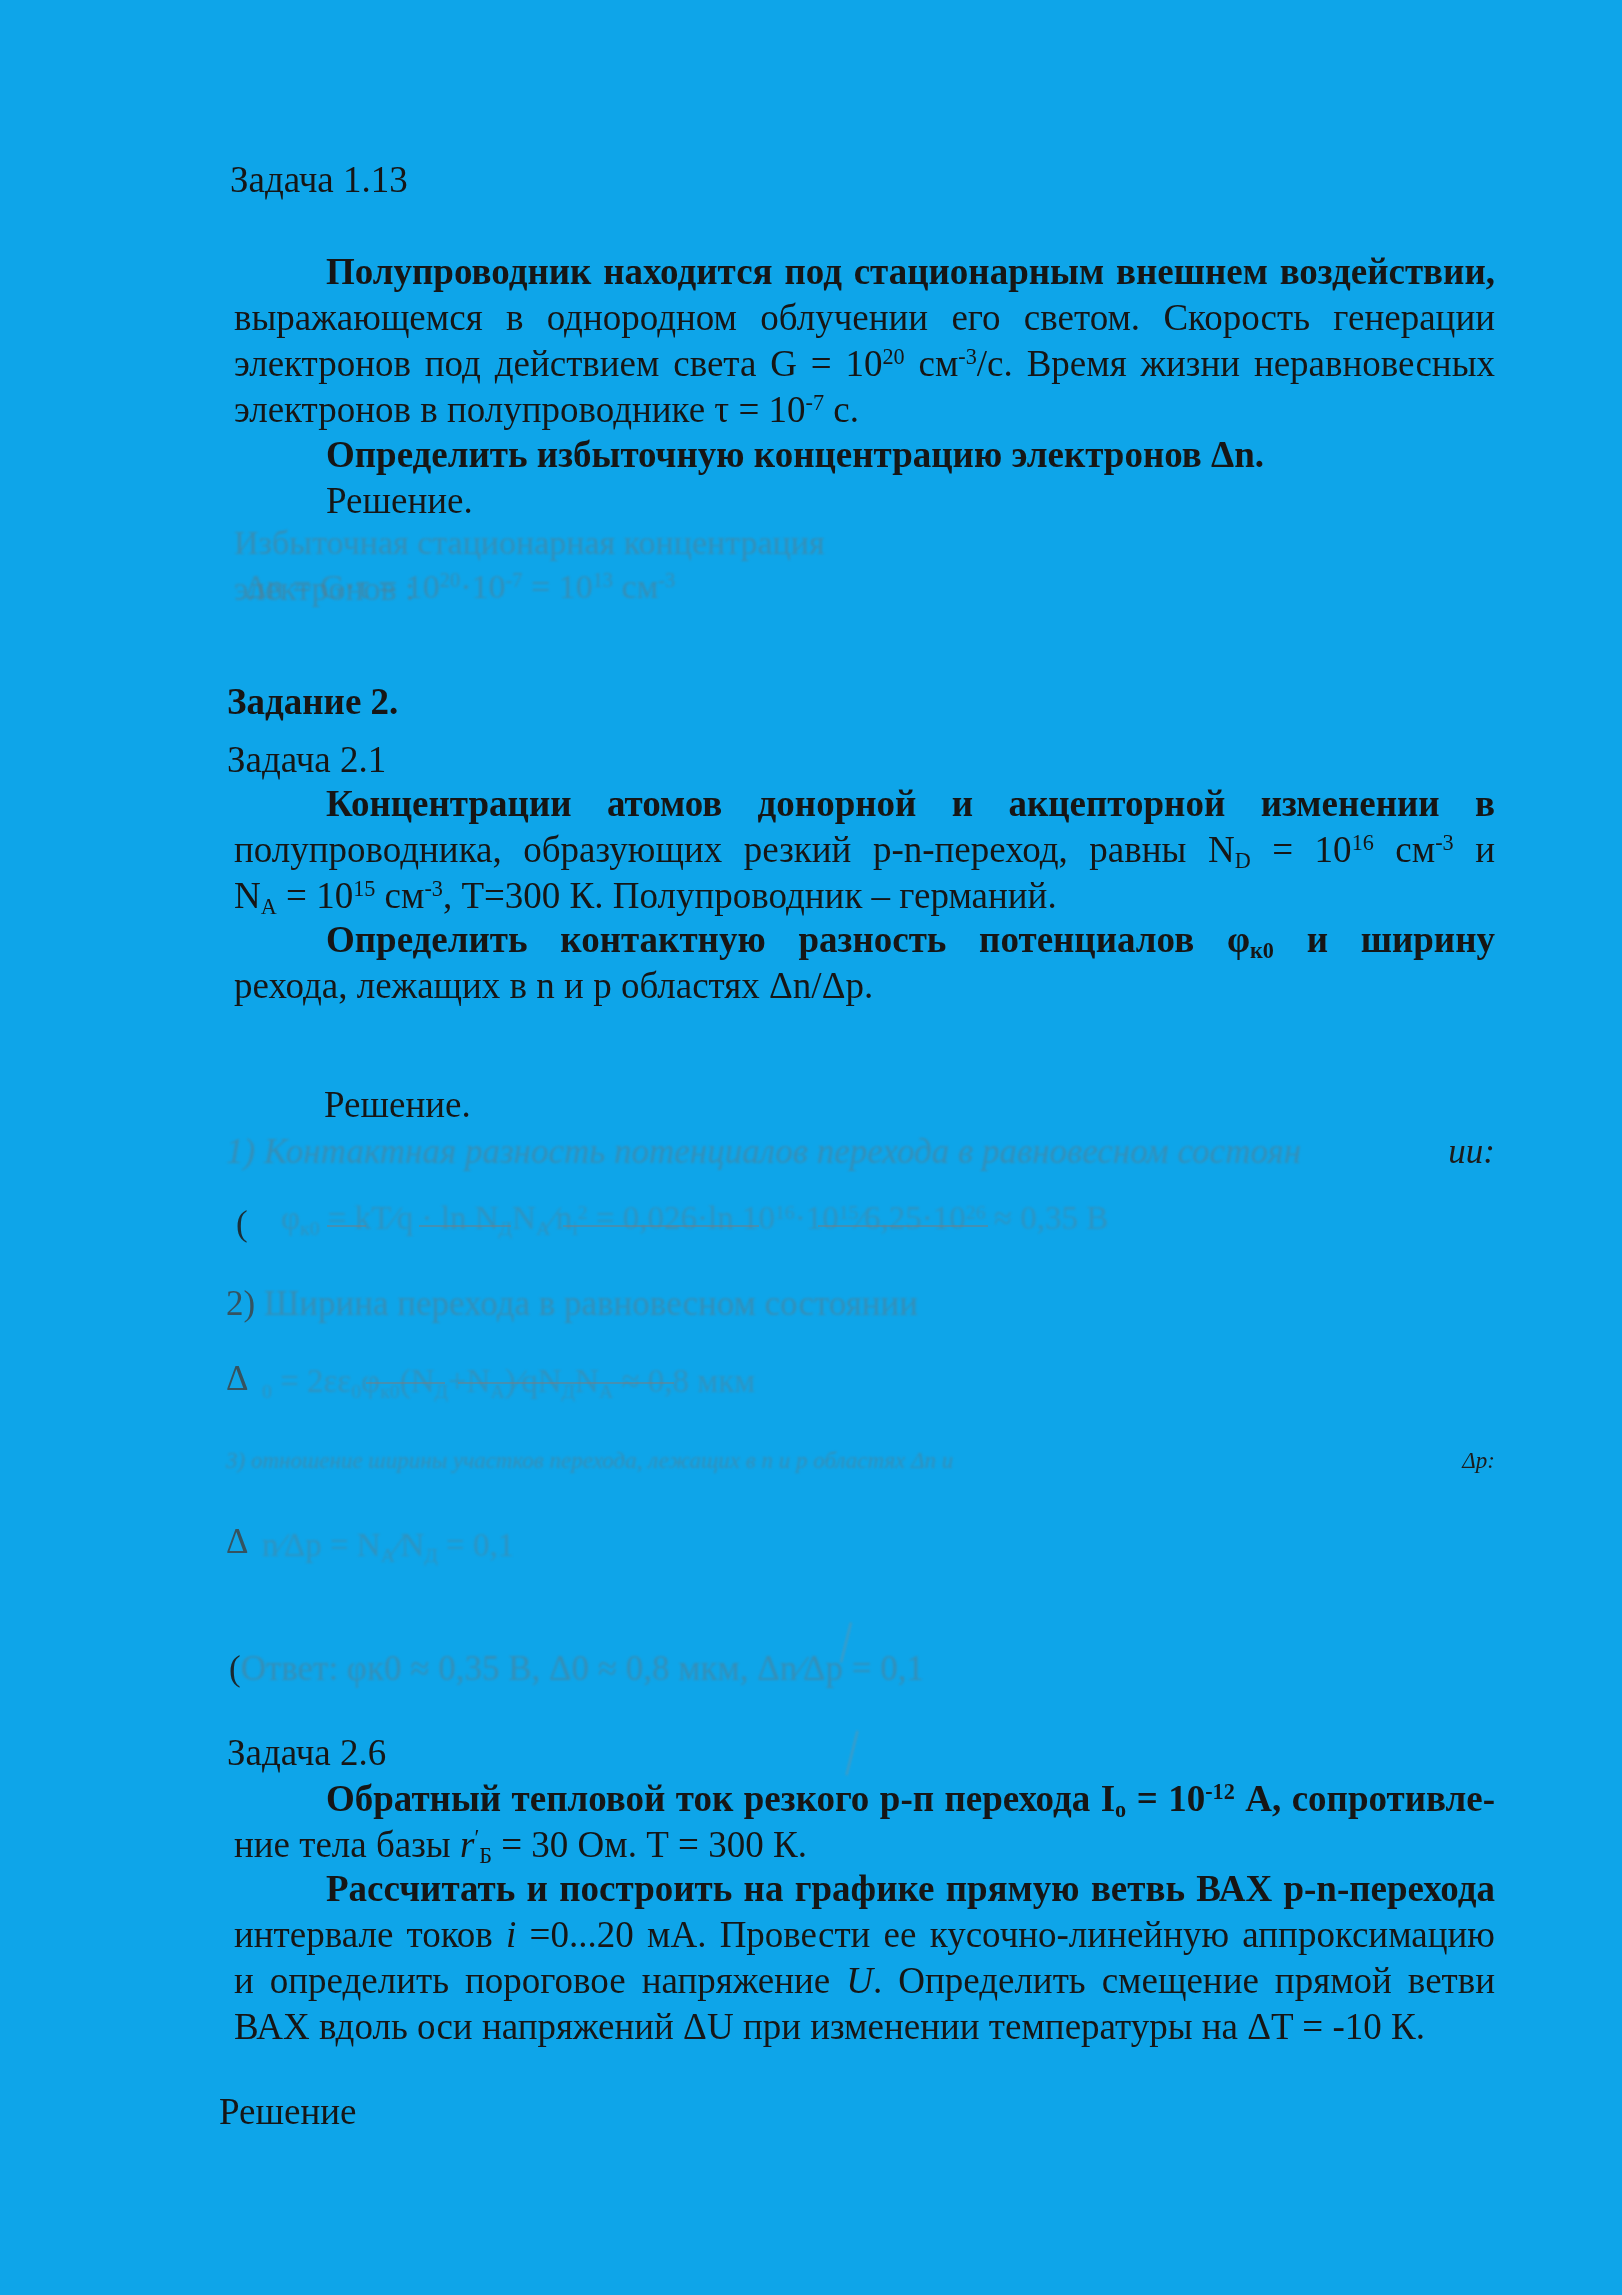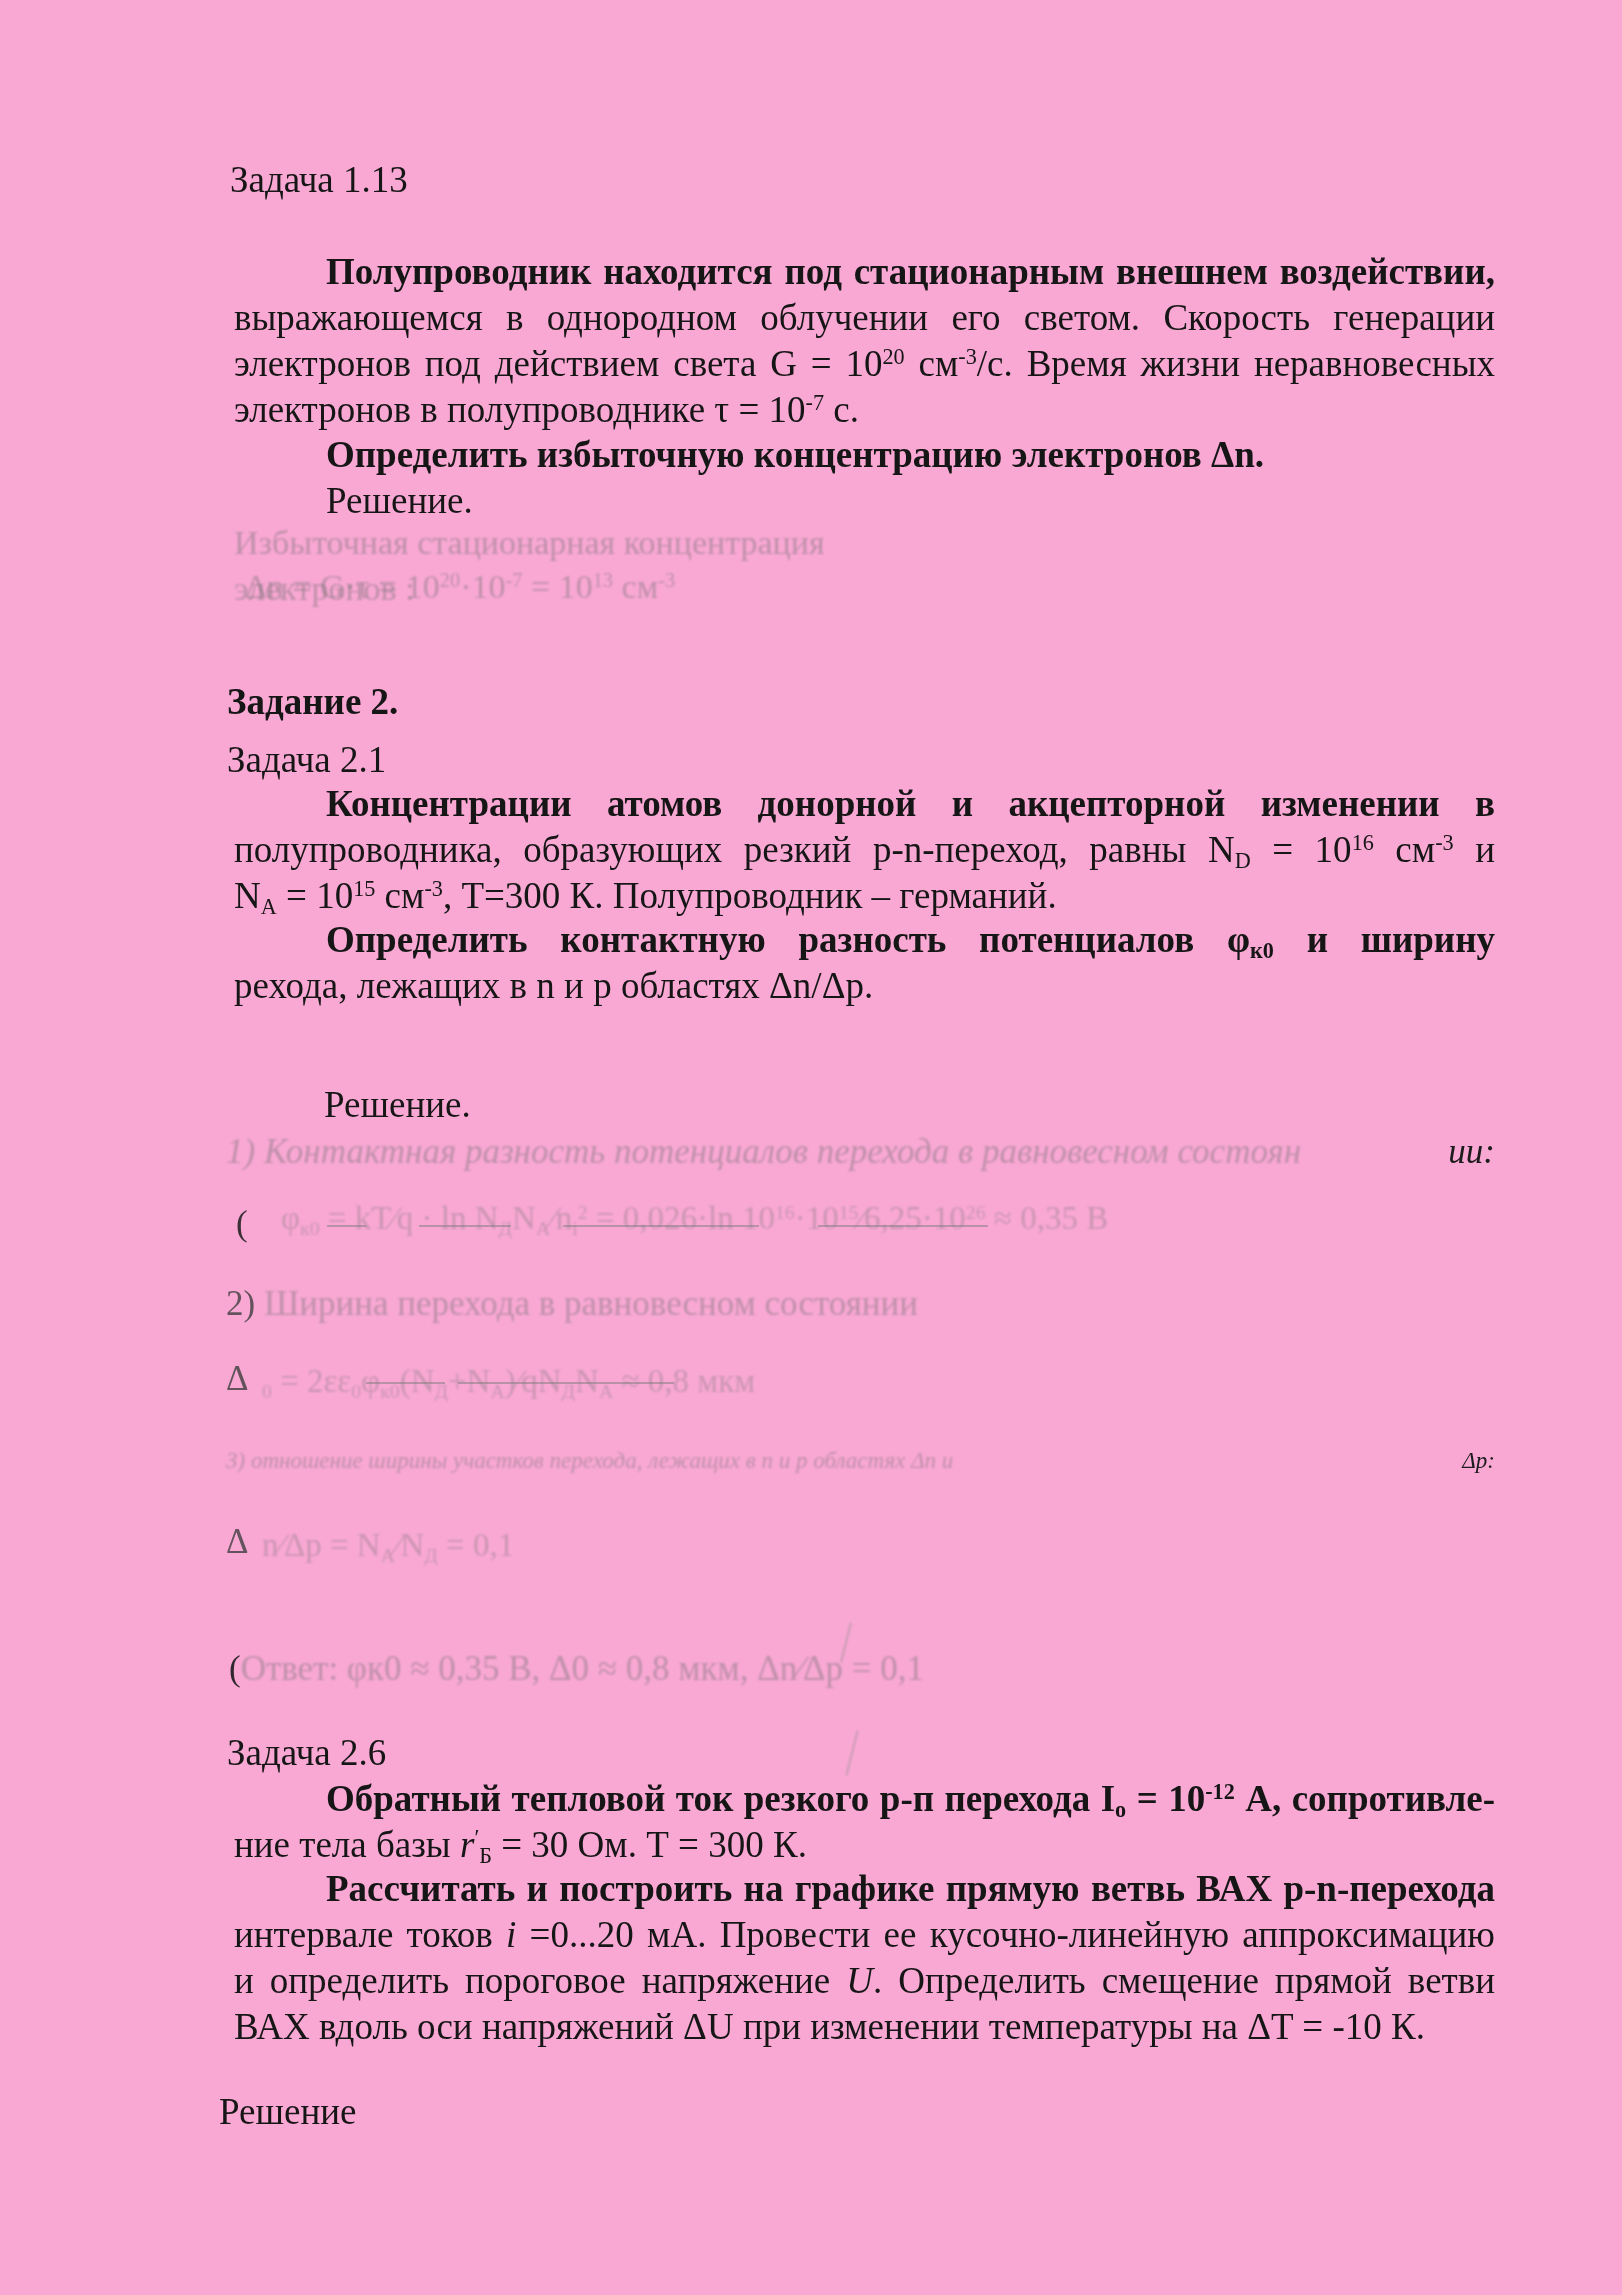--- a/index.html
+++ b/index.html
@@ -1,19 +1,19 @@
 <!DOCTYPE html>
 <html style="font-size:10.5px"><head>
 <meta charset="utf-8">
 <style>
   html,body{margin:0;padding:0;background:#e8e8e8;}
   .page{
     position:relative;
     width:1623px;height:2295px;
-    background:#f9a8d4;
+    background:#0ea5e9;
     font-family:"Liberation Serif","DejaVu Serif",serif;
     color:#161616;
     overflow:hidden;
   }
   .t{position:absolute;font-size:37px;line-height:46px;}
   .w{width:1261px;}
   .jl{text-align:justify;text-align-last:justify;height:46px;overflow:hidden;}
   .ln{height:46px;overflow:hidden;}
   .ind{text-indent:92px;font-weight:bold;}
   .bold{font-weight:bold;margin-top:34px;}

